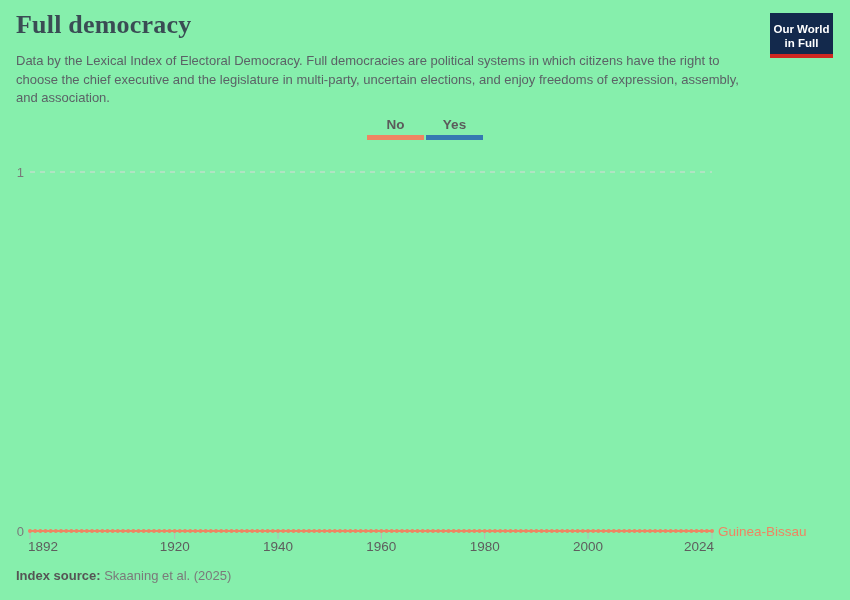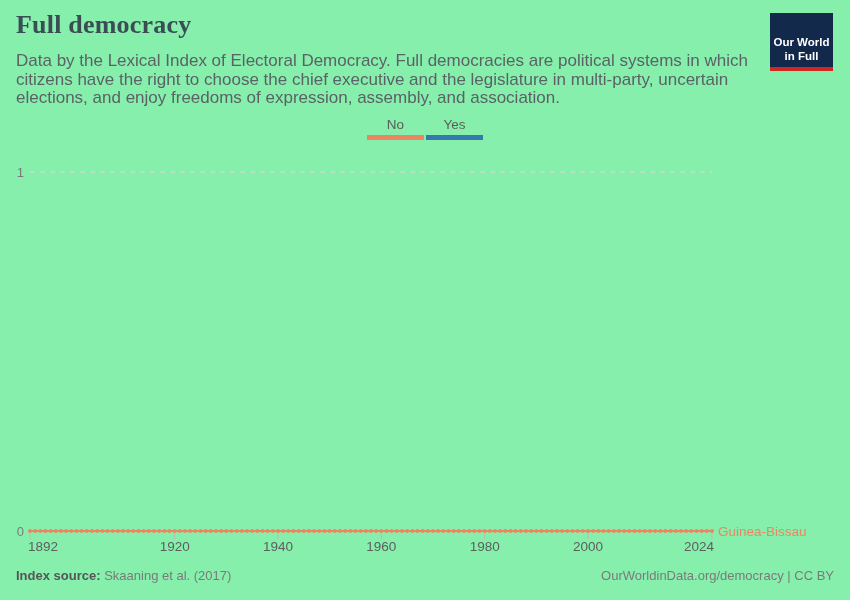--- a/index.html
+++ b/index.html
@@ -11,30 +11,30 @@
     position:absolute;left:16px;top:10px;margin:0;
     font-family:"Liberation Serif","DejaVu Serif",serif;
     font-size:26px;font-weight:700;color:#3a4c54;letter-spacing:.2px;
   }
   .logo{
     position:absolute;top:13px;right:17px;width:63px;cursor:pointer;
   }
   .logo-inner{
     background:#13294c;color:#ffffff;text-align:center;
     font-size:11.5px;font-weight:700;line-height:13.5px;
-    padding:23px 2px 4px 2px;
+    padding:10px 2px 4px 2px;
   }
   .logo-bar{height:4px;background:#ce2820;}
   .subtitle{
     position:absolute;left:16px;top:52px;width:740px;margin:0;
-    font-size:17px;line-height:18.5px;color:#5b6266;
+    font-size:13px;line-height:18.5px;color:#5b6266;
   }
   .legend{
     position:absolute;left:0;right:0;top:117px;
-    display:flex;justify-content:center;align-items:flex-end;gap:2px;
+    display:flex;justify-content:center;align-items:flex-end;gap:2px;font-weight:bold;
   }
   .legend-item{display:flex;flex-direction:column;align-items:center;width:57px;cursor:pointer;}
   .legend-label{font-size:13.5px;color:#5b5b5b;line-height:15px;}
   .legend-bar{display:block;width:100%;height:5px;margin-top:3px;}
   .chart-svg{position:absolute;left:0;top:150px;}
   .footer{
     position:absolute;left:16px;right:16px;top:568px;
     display:flex;justify-content:space-between;align-items:flex-start;
     font-size:13px;color:#7a7a7a;
   }
@@ -233,18 +233,17 @@
         <text x="484.6666666666667" y="401" text-anchor="middle" font-size="13.5" fill="#5e5e5e">1980</text>
         <text x="588" y="401" text-anchor="middle" font-size="13.5" fill="#5e5e5e">2000</text>
         <text x="714" y="401" text-anchor="end" font-size="13.5" fill="#5e5e5e">2024</text>
       </g>
     <text id="entityLabel" font-size="13.5" x="718" y="385.5" fill="#ee8562">Guinea-Bissau</text>
   </svg>
 
   <div class="footer">
     <div>
       <span class="src-label">Index source:</span>
-      <span class="src-value">Skaaning et al. (2017)</span>
-    </div>
-    <div class="footer-right">OurWorldinData.org/democracy | CC BY</div>
+      <span class="src-value">Skaaning et al. (2025)</span>
+    </div>
   </div>
 
 </div>
 
 </body></html>

